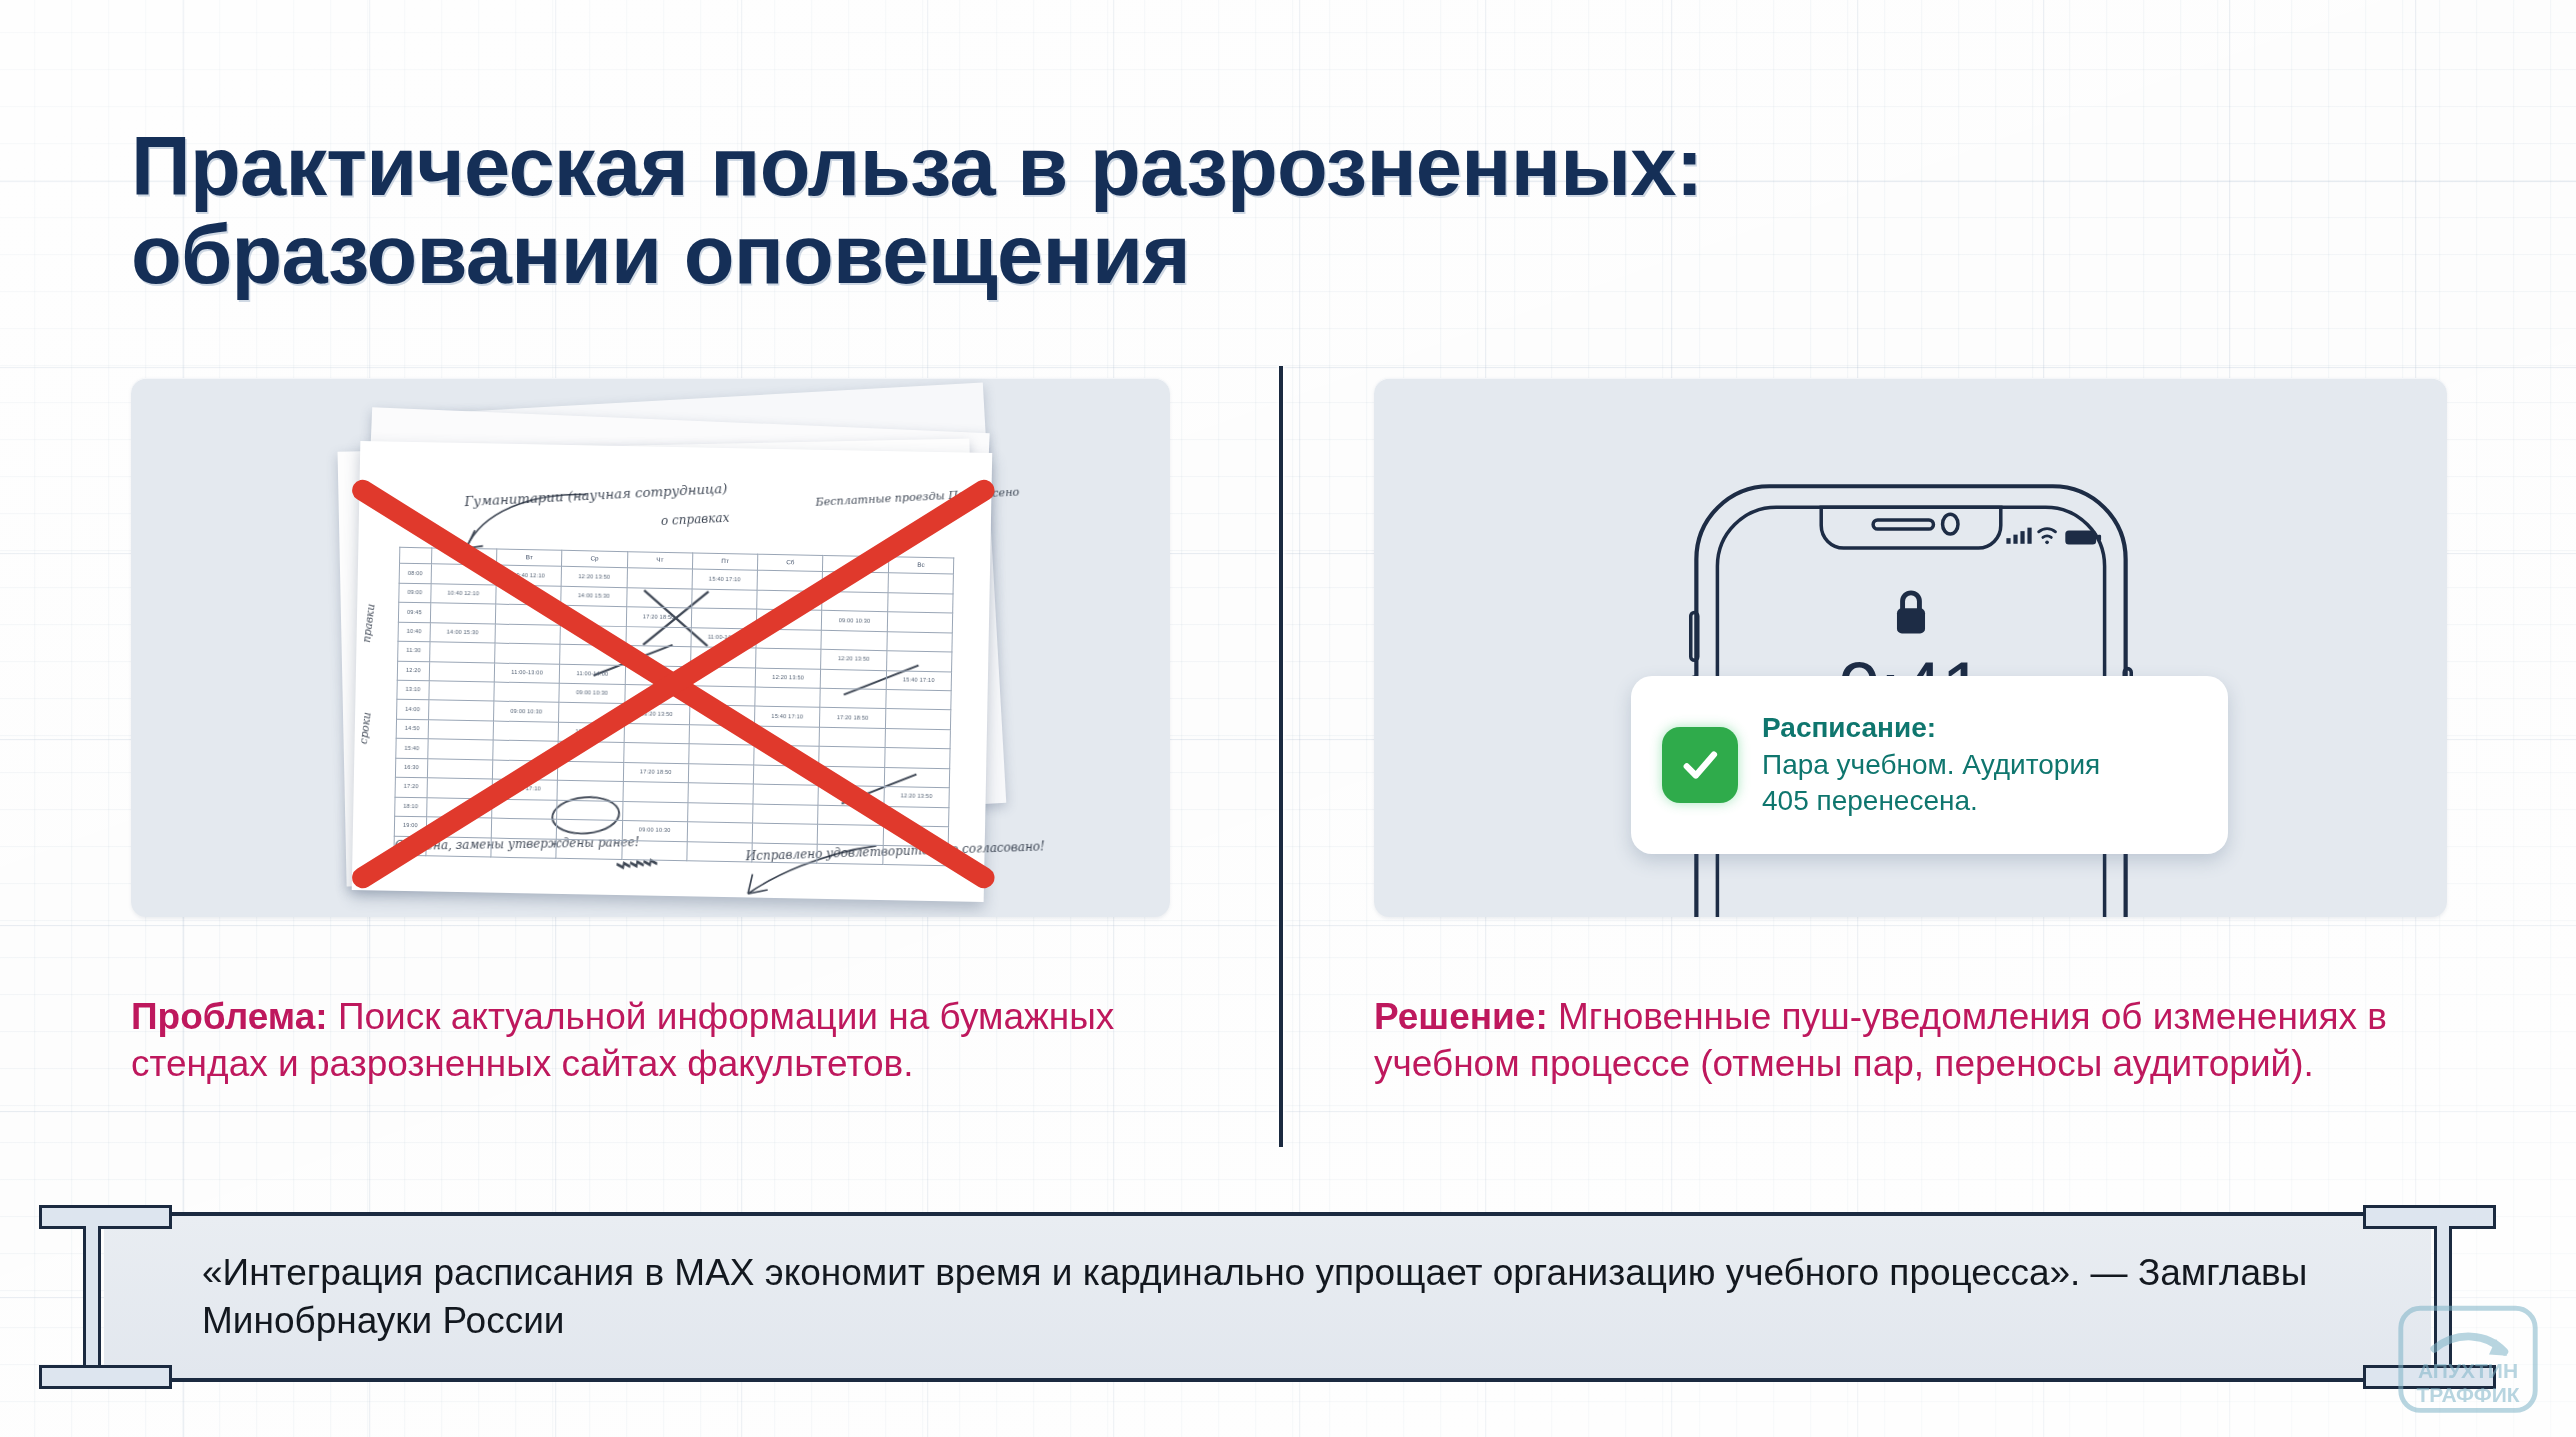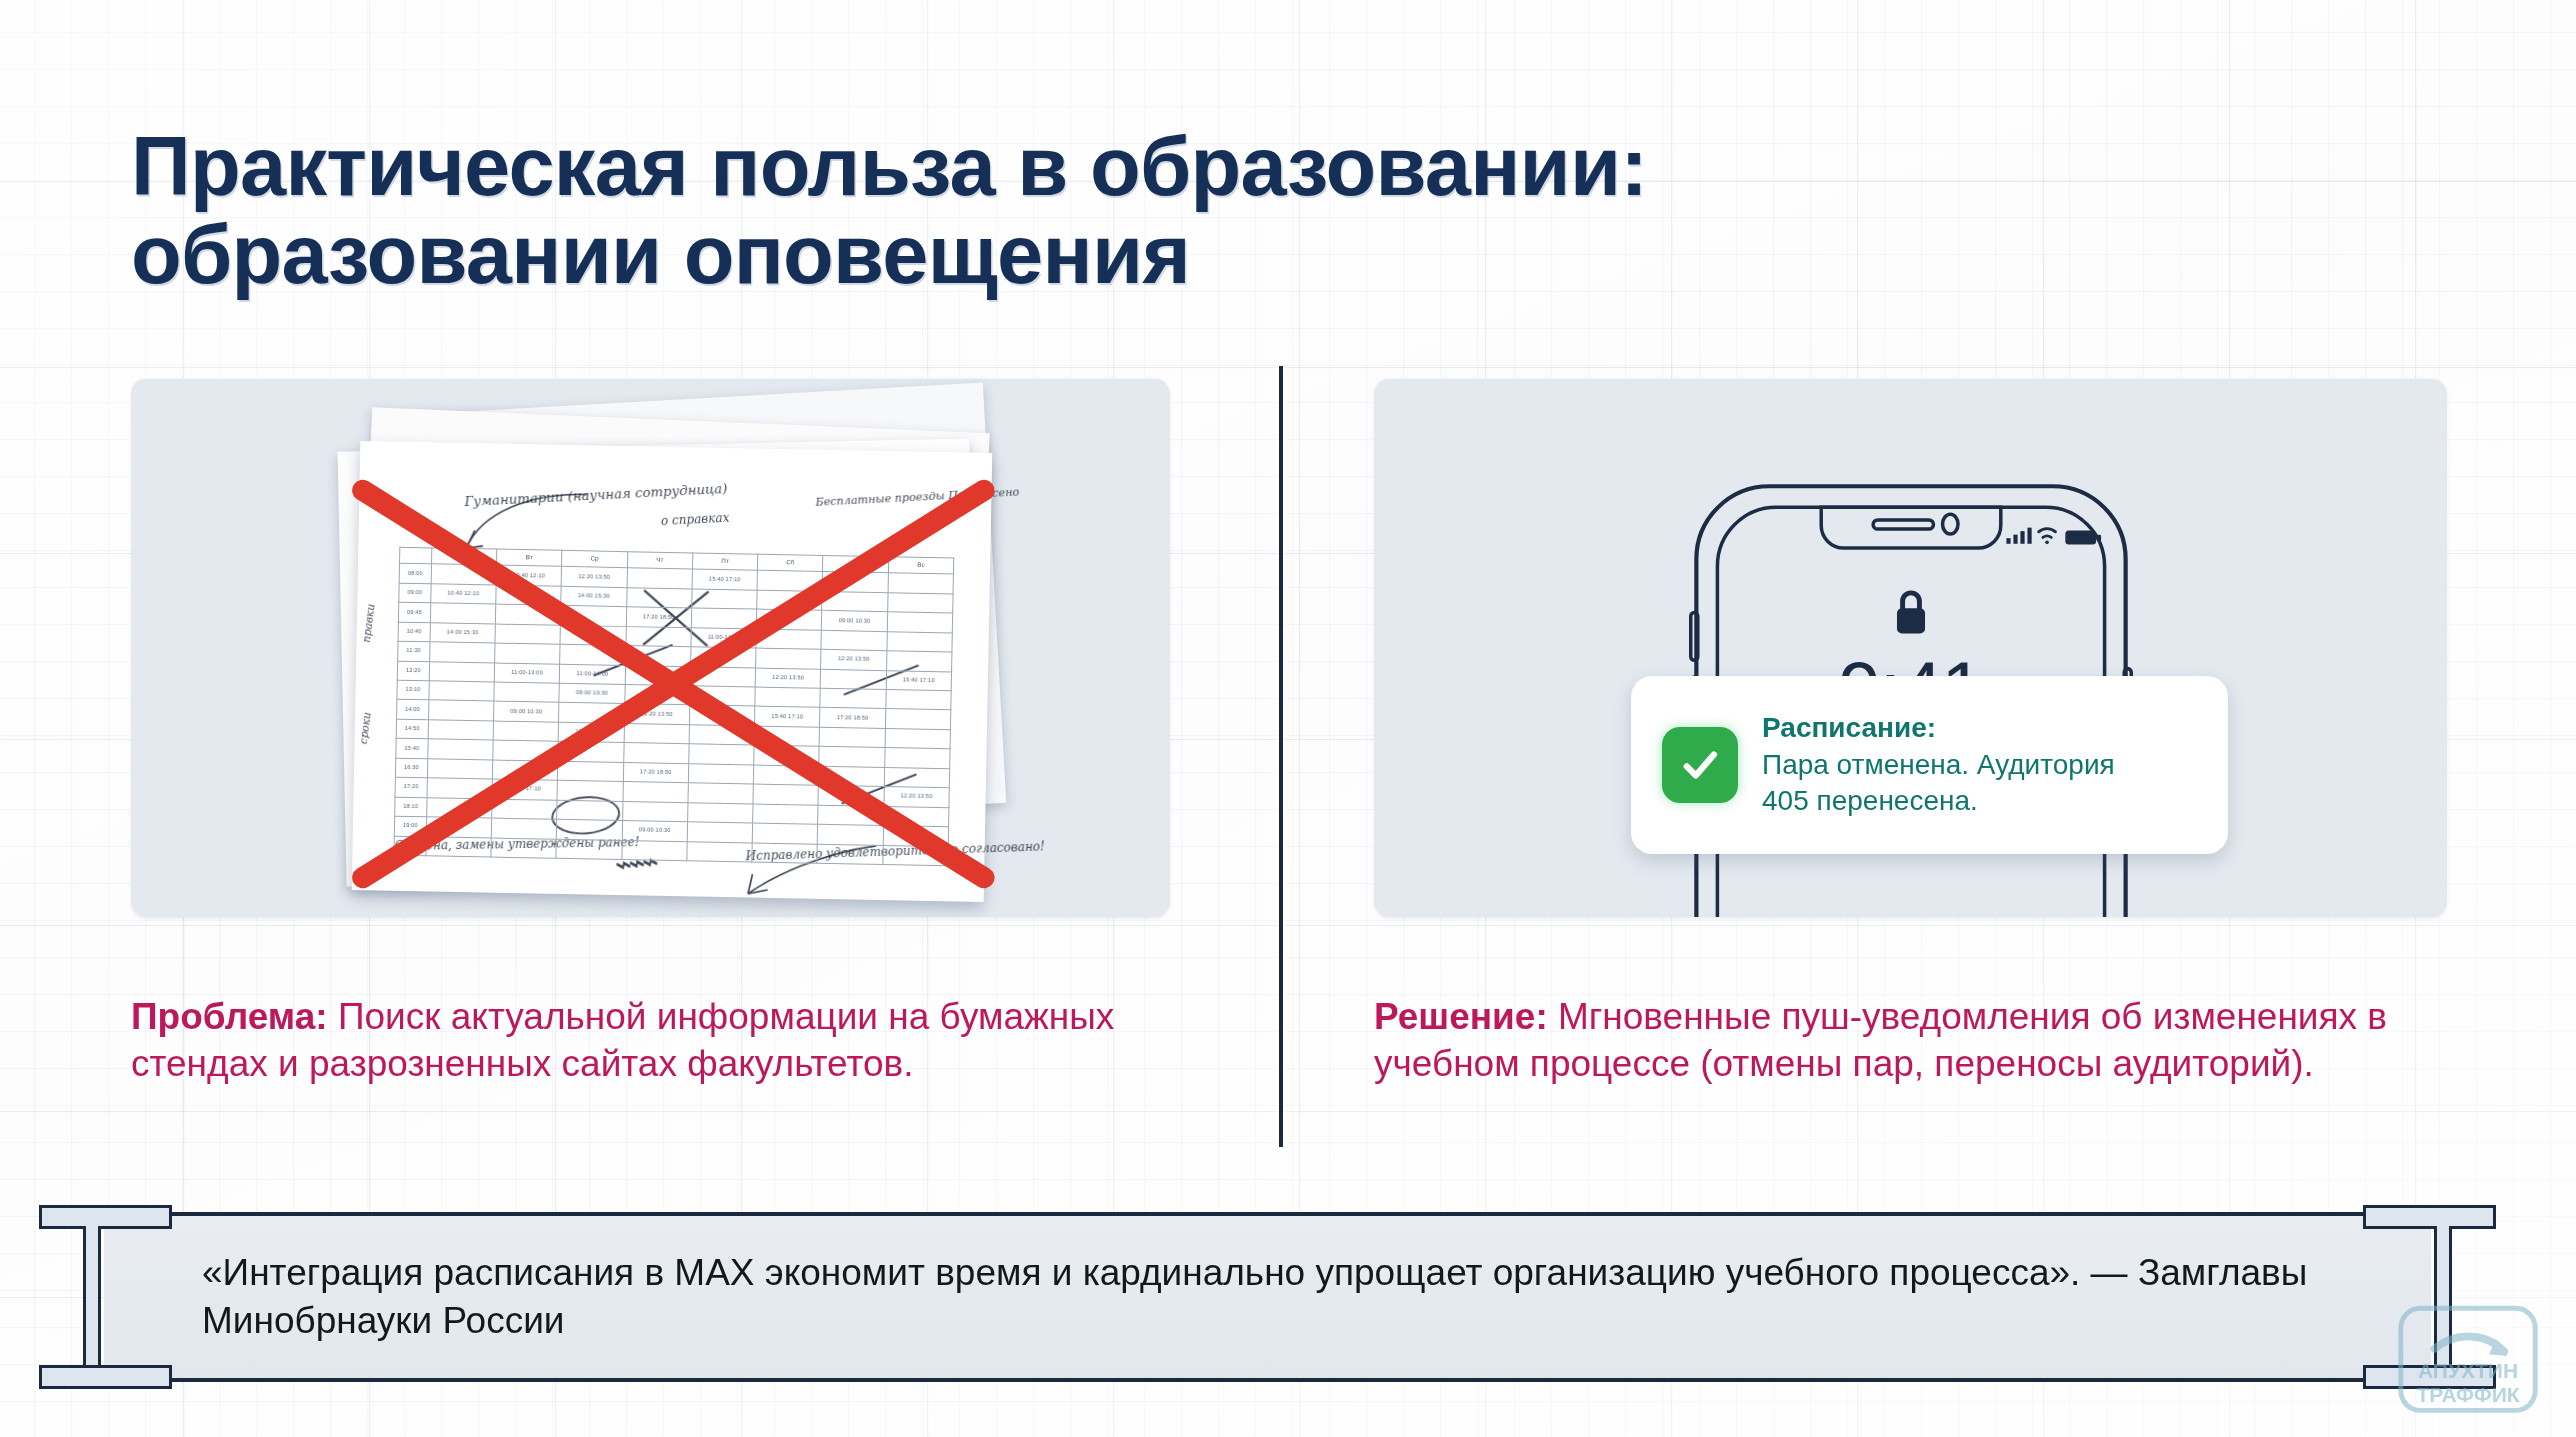--- a/index.html
+++ b/index.html
@@ -184,21 +184,21 @@
 </style>
 </head>
 <body>
 
 <div id="bg-grid"></div>
 <div id="bg-wash"></div>
 
 <div id="stage">
 
   <h1 id="title">
-    <span class="ln">Практическая польза в образовании:</span>
+    <span class="ln">Практическая польза в разрозненных:</span>
     <span class="ln">образовании оповещения</span>
   </h1>
 
   <div id="divider"></div>
 
   <div id="left-card" class="media-card">
     <div id="paper-stack">
 
       <div class="sheet" id="sheet-back1"></div>
       <div class="sheet" id="sheet-back2"></div>
@@ -562,21 +562,21 @@
     </div>
 
     <div id="notif">
       <div id="notif-badge">
         <svg width="46" height="46" viewBox="0 0 66 66">
           <path d="M14 35 L27 48 L53 18" fill="none" stroke="#ffffff" stroke-width="9" stroke-linecap="round" stroke-linejoin="round"></path>
         </svg>
       </div>
       <div id="notif-text">
         <span id="notif-title">Расписание:</span>
-        <span id="notif-body">Пара отменена. Аудитория</span>
+        <span id="notif-body">Пара учебном. Аудитория</span>
         <span id="notif-body2">405 перенесена.</span>
       </div>
     </div>
   </div>
 
   <p id="cap-left" class="caption">
     <b>Проблема:</b><span> Поиск актуальной информации на бумажных стендах и разрозненных сайтах факультетов.</span>
   </p>
 
   <p id="cap-right" class="caption">

